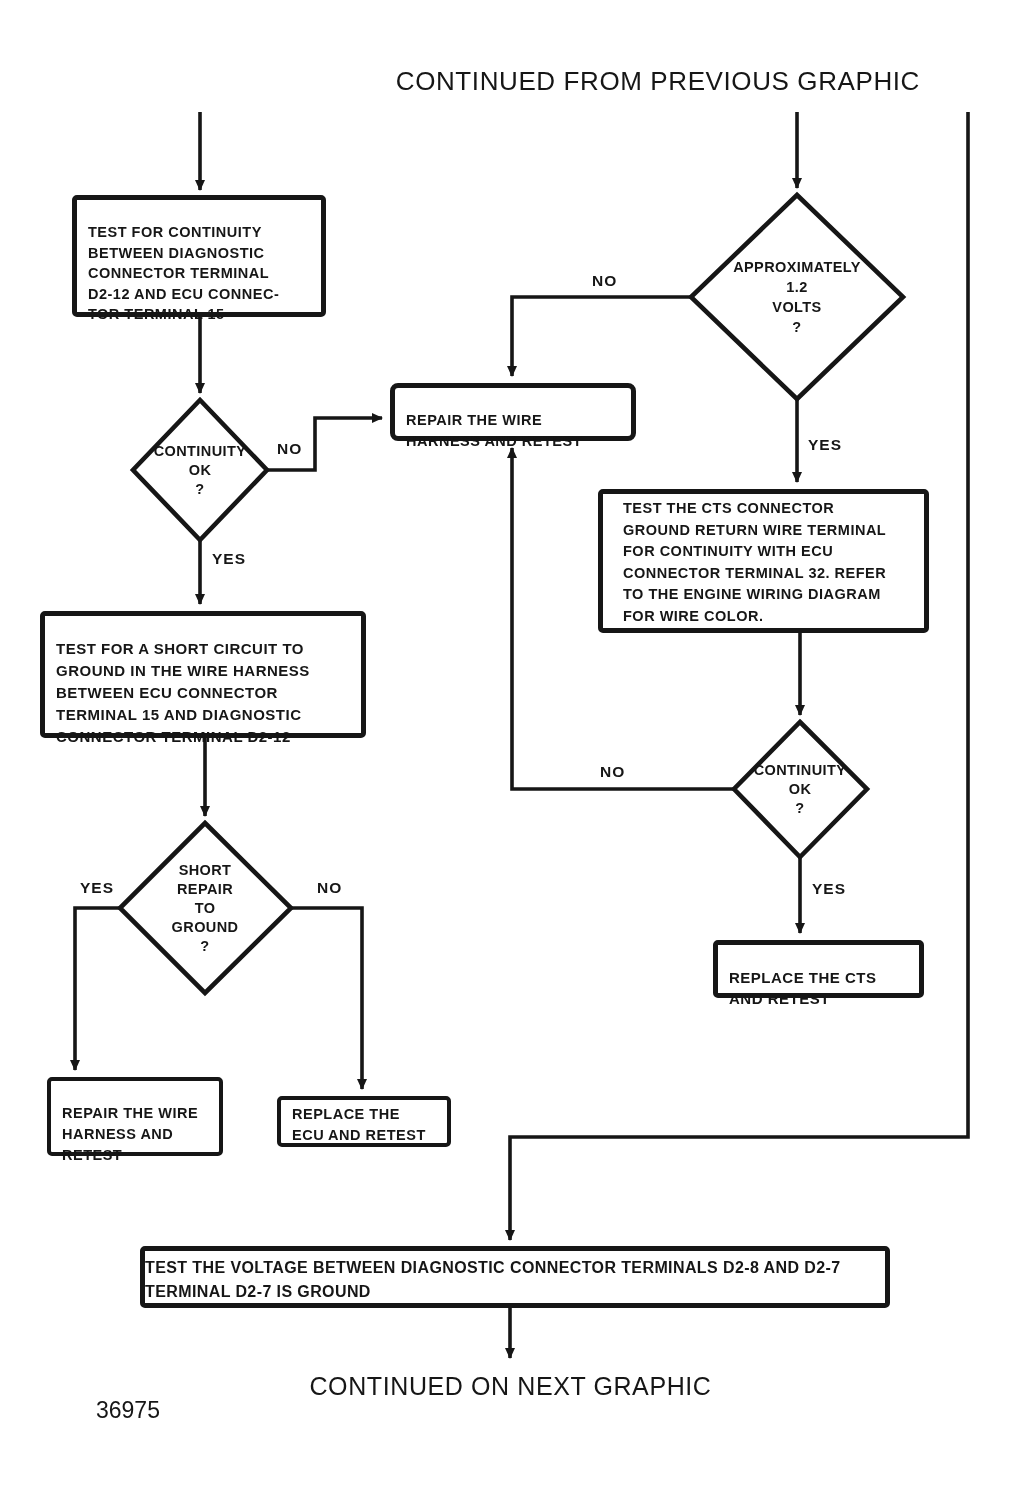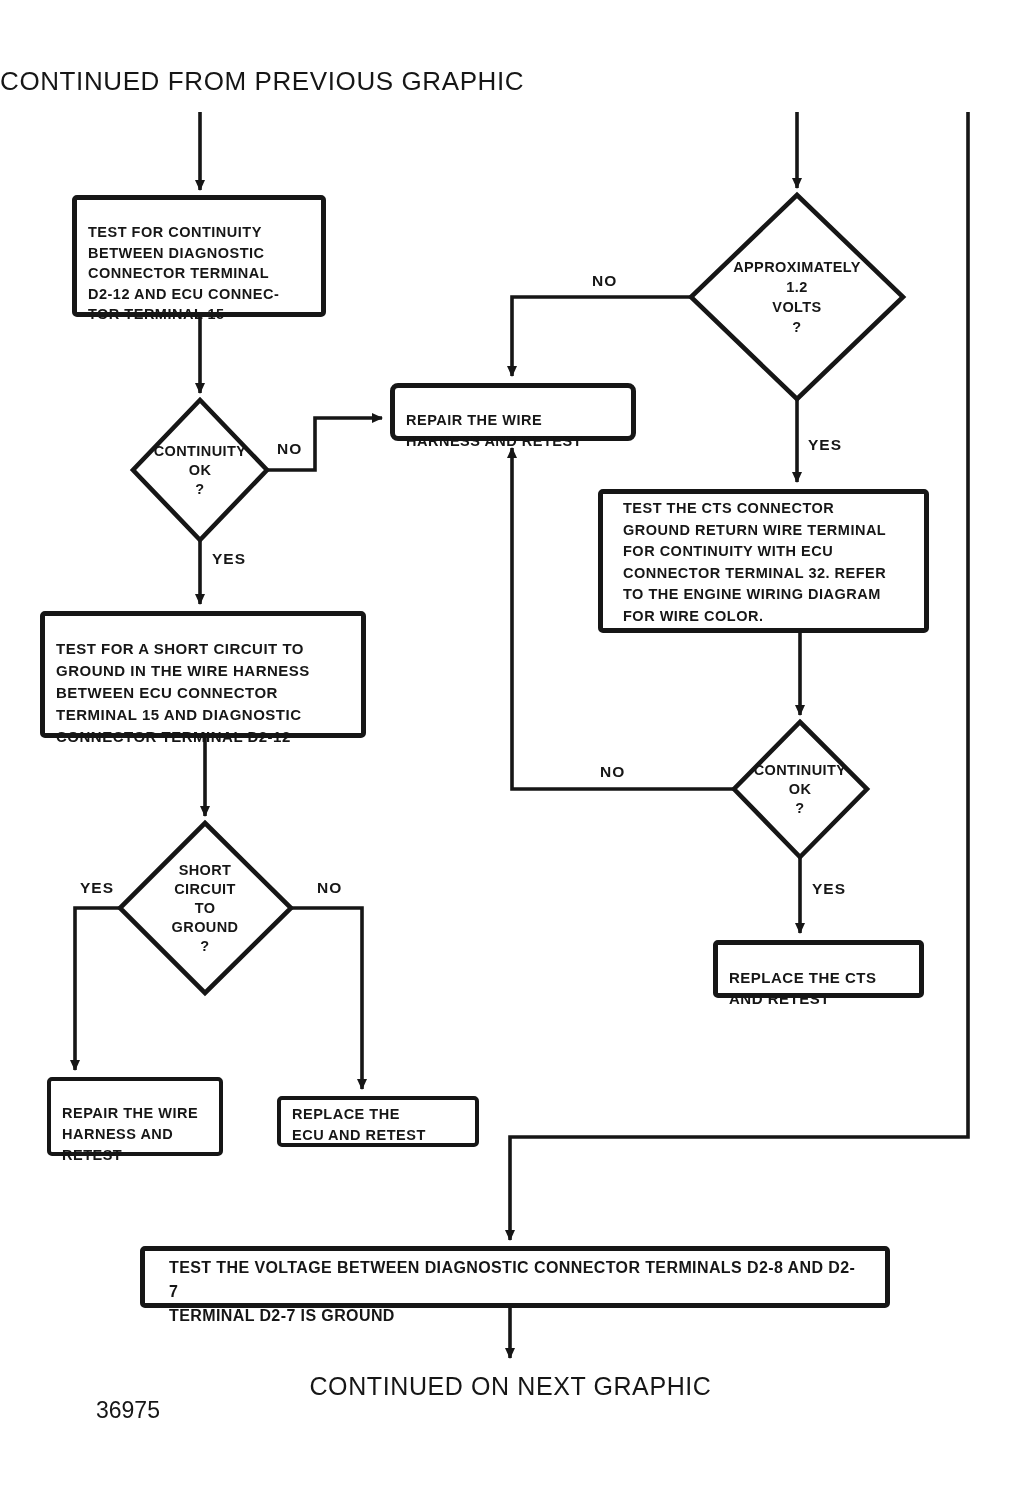--- a/index.html
+++ b/index.html
@@ -7,21 +7,21 @@
   .canvas {
     position:relative; width:1011px; height:1497px;
     background:var(--paper);
     font-family:"Liberation Sans", sans-serif;
     color:var(--ink);
     overflow:hidden;
   }
   .connectors { position:absolute; left:0; top:0; color:var(--ink); }
   .title {
     position:absolute; left:0; top:66px; width:920px;
-    text-align:left; font-size:26px; letter-spacing:0.6px;
+    text-align:right; font-size:26px; letter-spacing:0.6px;
     color:var(--ink); white-space:pre-line;
   }
   .footer-title {
     position:absolute; left:0; top:1372px; width:1021px;
     text-align:center; font-size:25px; letter-spacing:0.6px;
     color:var(--ink);
   }
   .fig-number {
     position:absolute; left:52px; top:1397px; font-size:23px; color:var(--ink);margin-left:44px;
   }
@@ -30,24 +30,24 @@
     background:var(--paper); border:5px solid var(--ink);
     border-radius:5px; color:var(--ink);
     font-weight:bold; white-space:pre-line;
     font-size:14.5px; line-height:21px; letter-spacing:0.5px;
     padding:22px 11px;
   }
   .b1 { left:72px;  top:195px;  width:254px; height:122px; line-height:20.5px; }
   .b-repair-mid { left:390px; top:383px; width:246px; height:58px; border-radius:8px; }
   .b2 { left:40px;  top:611px;  width:326px; height:127px; font-size:15px; line-height:22px; }
   .b3 { left:47px;  top:1077px; width:176px; height:79px;  border-width:4px; }
-  .b4 { left:277px; top:1096px; width:202px; height:51px;  border-width:4px; padding:4px 11px; }
+  .b4 { left:277px; top:1096px; width:174px; height:51px;  border-width:4px; padding:4px 11px; }
   .b-cts { left:598px; top:489px; width:331px; height:144px; line-height:21.5px; padding:4px 20px; }
   .b-replace-cts { left:713px; top:940px; width:211px; height:58px; font-size:15px; }
-  .b-volt { left:140px; top:1246px; width:750px; height:62px; font-size:16px; line-height:24px; padding:5px 24px; letter-spacing:0.4px; }
+  .b-volt { left:140px; top:1246px; width:750px; height:62px; font-size:16px; line-height:24px; padding:5px 0; letter-spacing:0.4px; }
   .dlabel {
     position:absolute; display:flex; align-items:center; justify-content:center;
     text-align:center; font-weight:bold; color:var(--ink);
     white-space:pre-line; font-size:14.5px; line-height:19px; letter-spacing:0.4px;
   }
   .d1 { left:130px; top:425px; width:140px; height:90px; }
   .d2 { left:123px; top:853px; width:164px; height:110px; }
   .dv { left:697px; top:245px; width:200px; height:104px; line-height:20px; }
   .d3 { left:730px; top:744px; width:140px; height:90px; }
   .edge-label {
@@ -120,21 +120,21 @@
 FOR WIRE COLOR.</div>
   <div class="process b-replace-cts">REPLACE THE CTS
 AND RETEST</div>
   <div class="process b-volt">TEST THE VOLTAGE BETWEEN DIAGNOSTIC CONNECTOR TERMINALS D2-8 AND D2-7
 TERMINAL D2-7 IS GROUND</div>
 
   <div class="dlabel d1">CONTINUITY
 OK
 ?</div>
   <div class="dlabel d2">SHORT
-CIRCUIT
+REPAIR
 TO
 GROUND
 ?</div>
   <div class="dlabel dv">APPROXIMATELY
 1.2
 VOLTS
 ?</div>
   <div class="dlabel d3">CONTINUITY
 OK
 ?</div>

